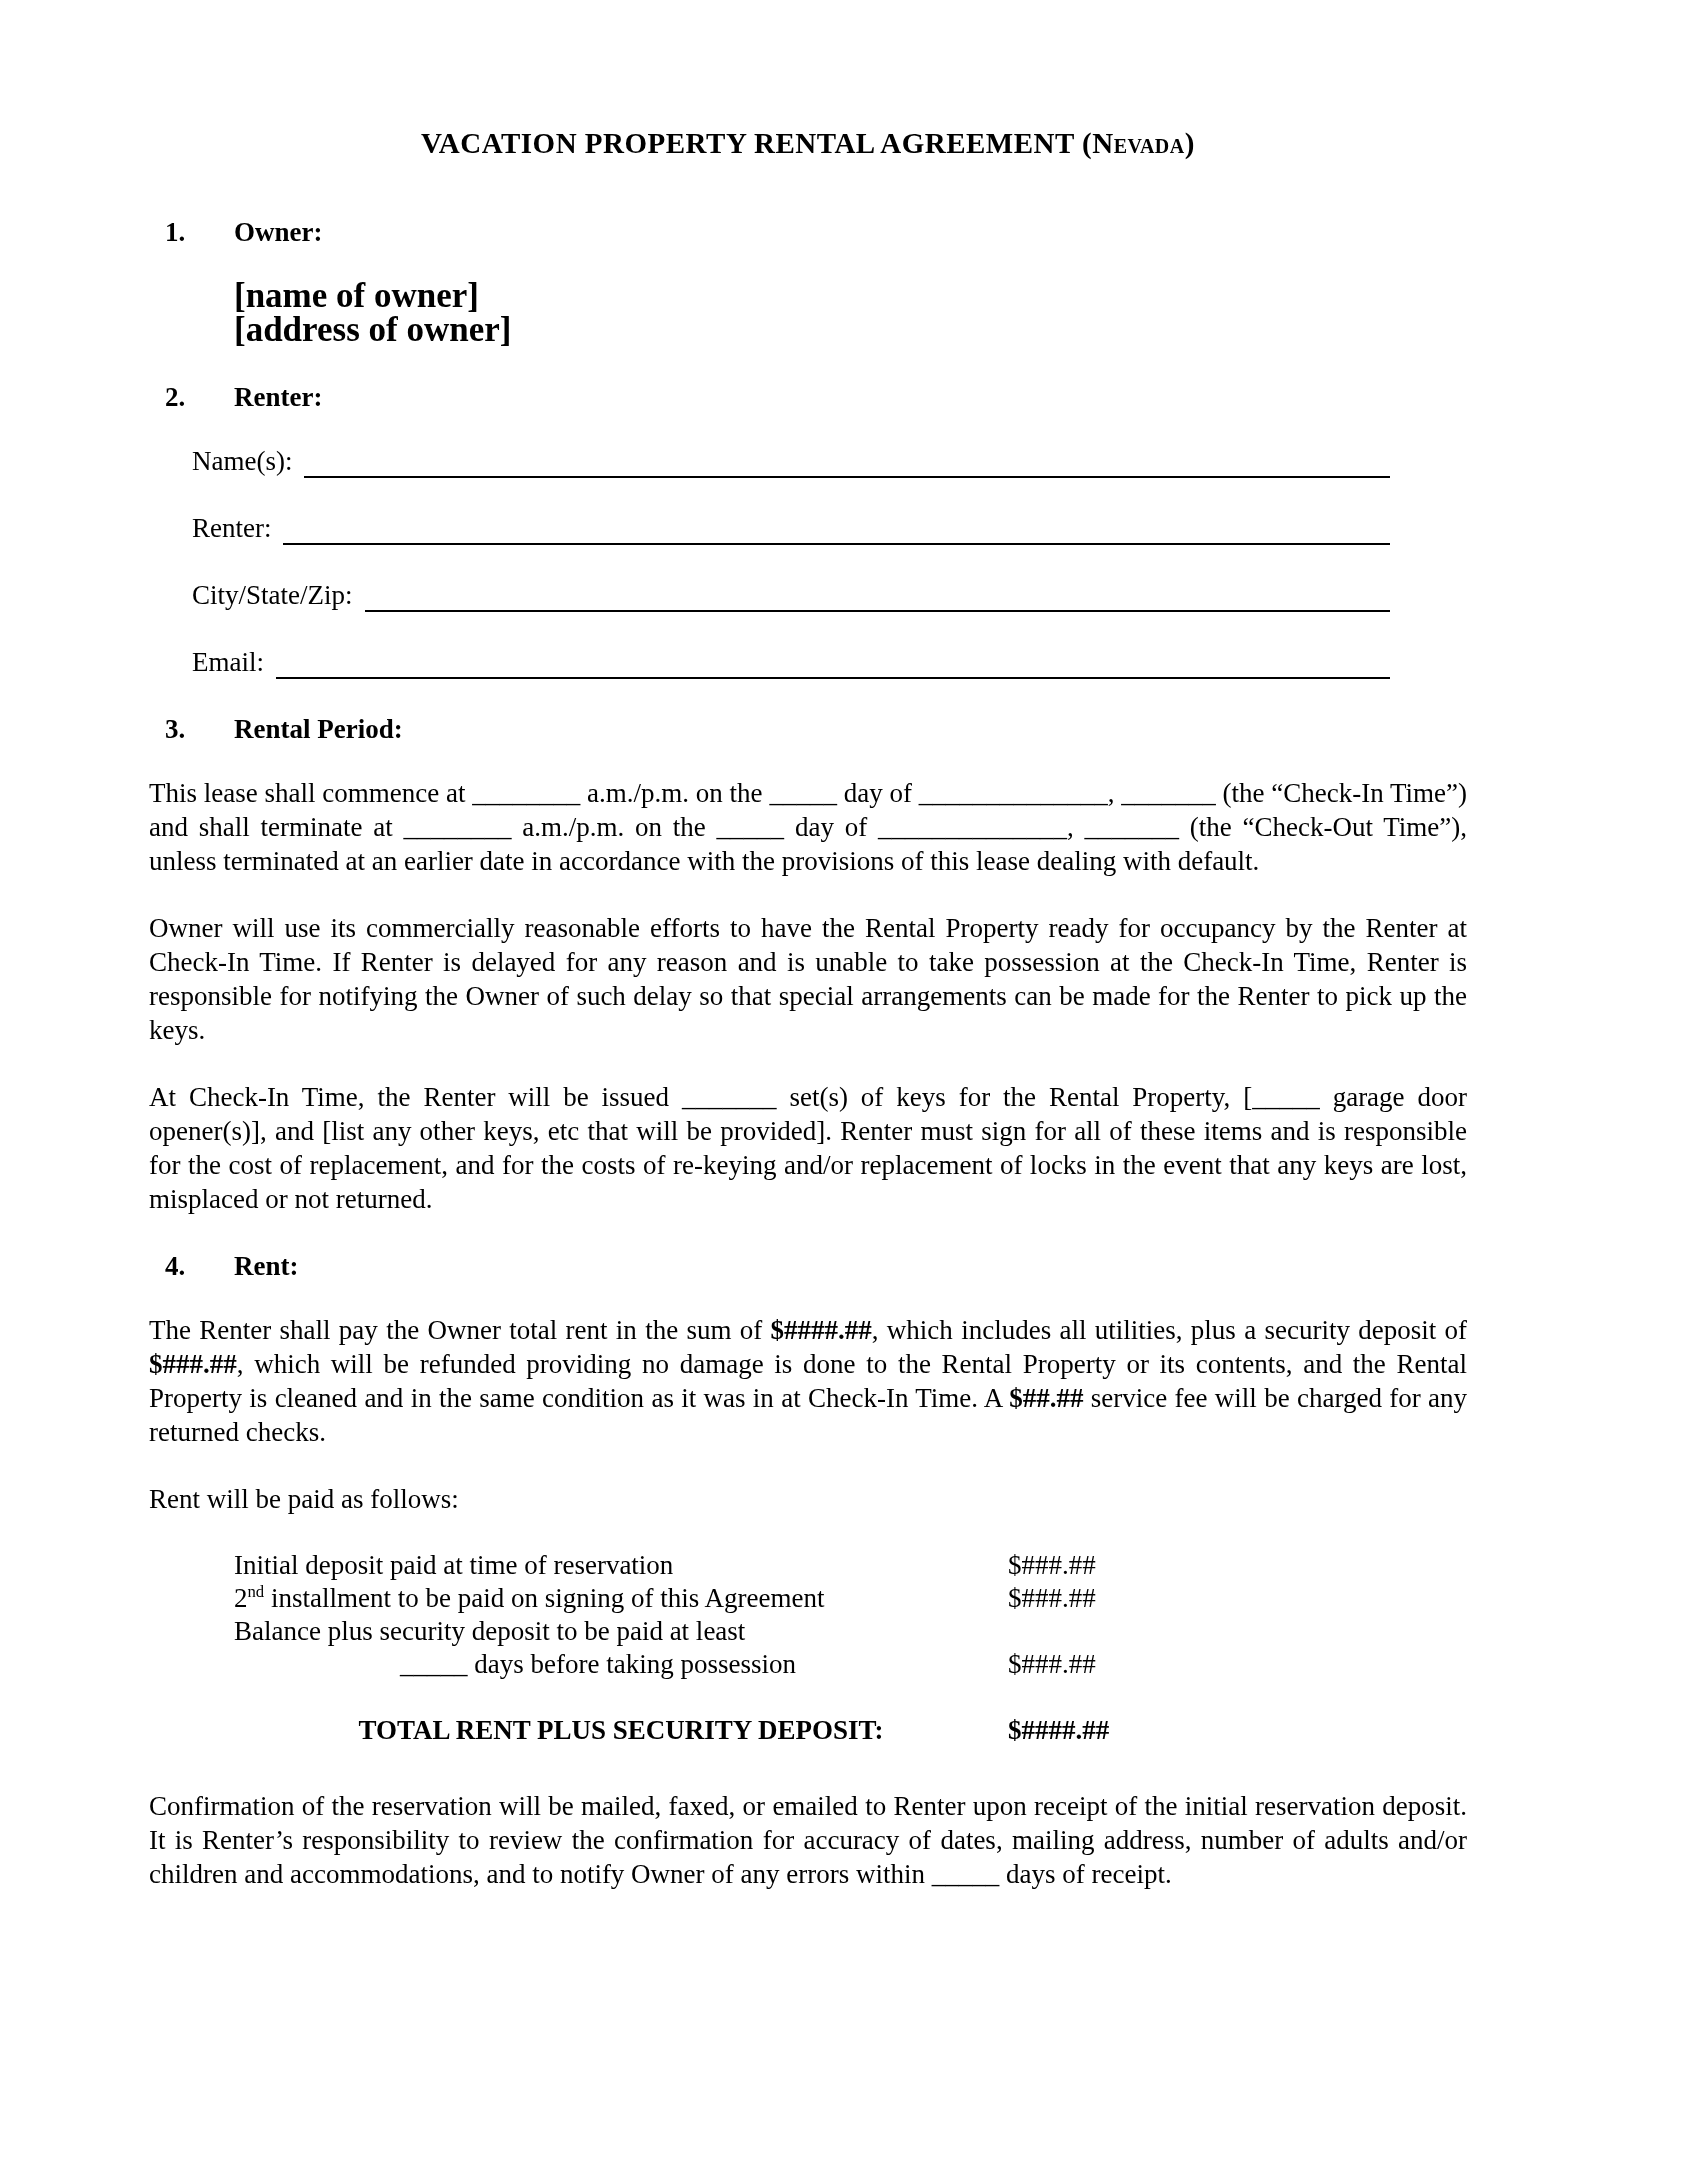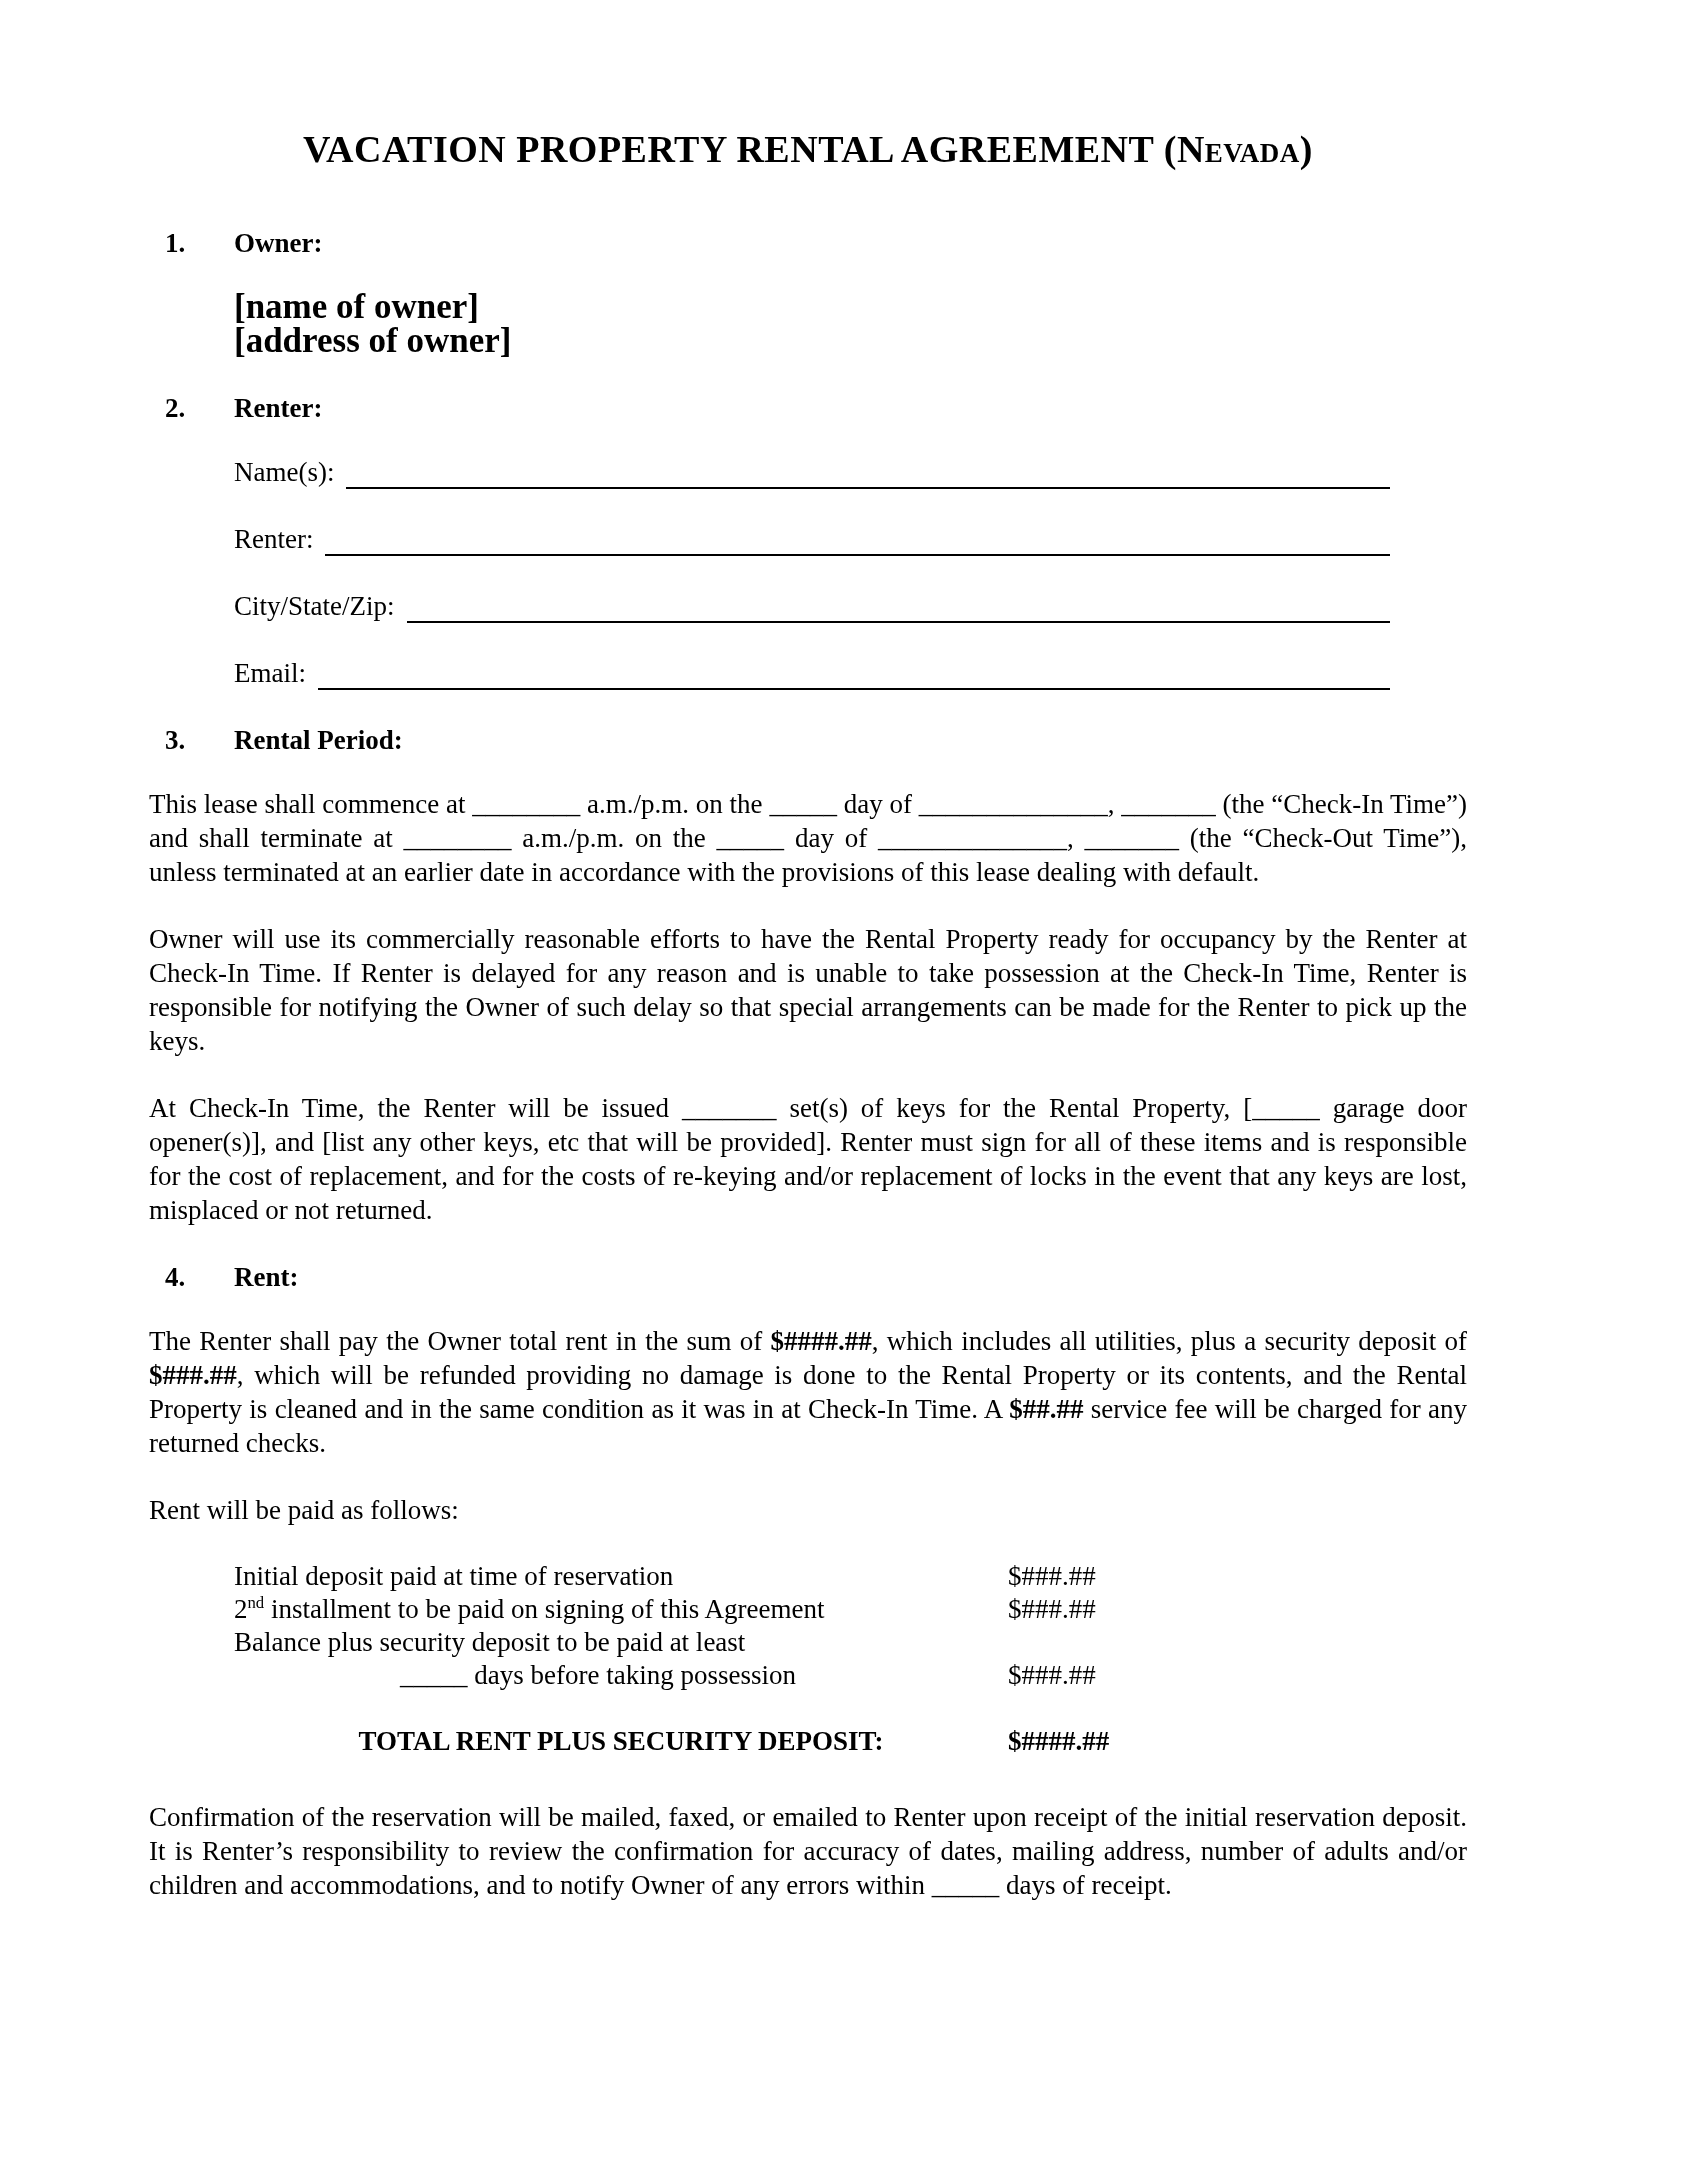--- a/index.html
+++ b/index.html
@@ -14,21 +14,21 @@
     color: #000000;
     font-family: "Liberation Serif", "DejaVu Serif", serif;
   }
   .page {
     box-sizing: border-box;
     width: 1683px;
     height: 2178px;
     padding: 127px 216px 40px 149px;
   }
   .title {
-    font-size: 38px;
+    font-size: 29px;
     font-weight: bold;
     text-align: center;
     margin: 0 0 55px 0;
     letter-spacing: 0.5px;
     white-space: nowrap;
   }
   .title .sc { font-variant: small-caps; }
 
   .sec-head {
     display: flex;
@@ -49,21 +49,21 @@
     text-align: justify;
     margin: 0 0 33px 0;
   }
   .owner-lines {
     margin: 0 0 33px 85px;
     font-size: 35px;
     line-height: 34px;
     font-weight: bold;
   }
   .fields {
-    margin-left: 85px;
+    margin-left: 43px;
     margin-right: 77px;
   }
   .field-row {
     display: flex;
     align-items: flex-end;
     font-size: 27px;
     line-height: 34px;
     margin-bottom: 33px;
   }
   .flabel {

